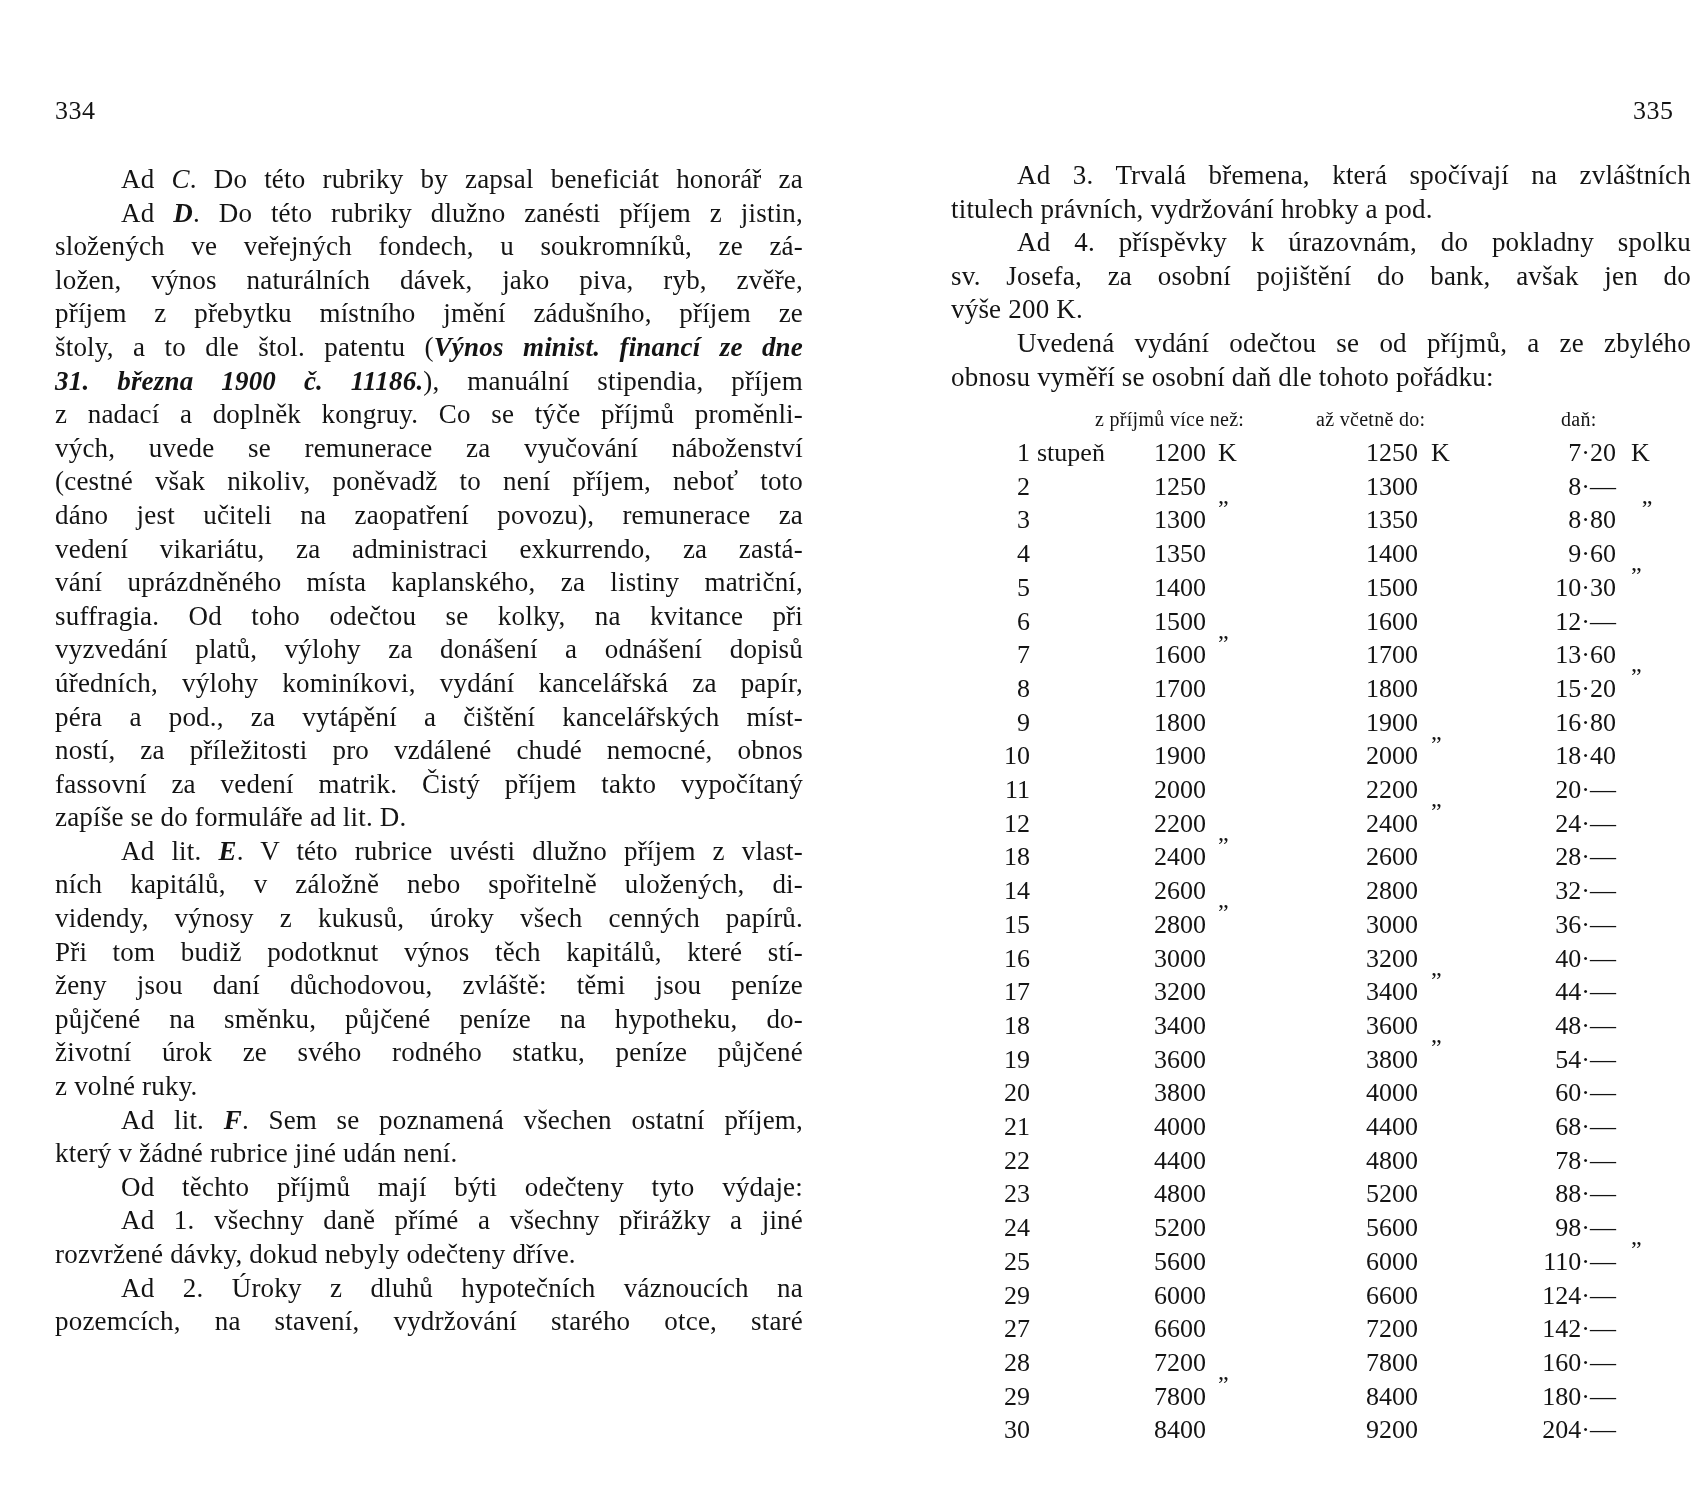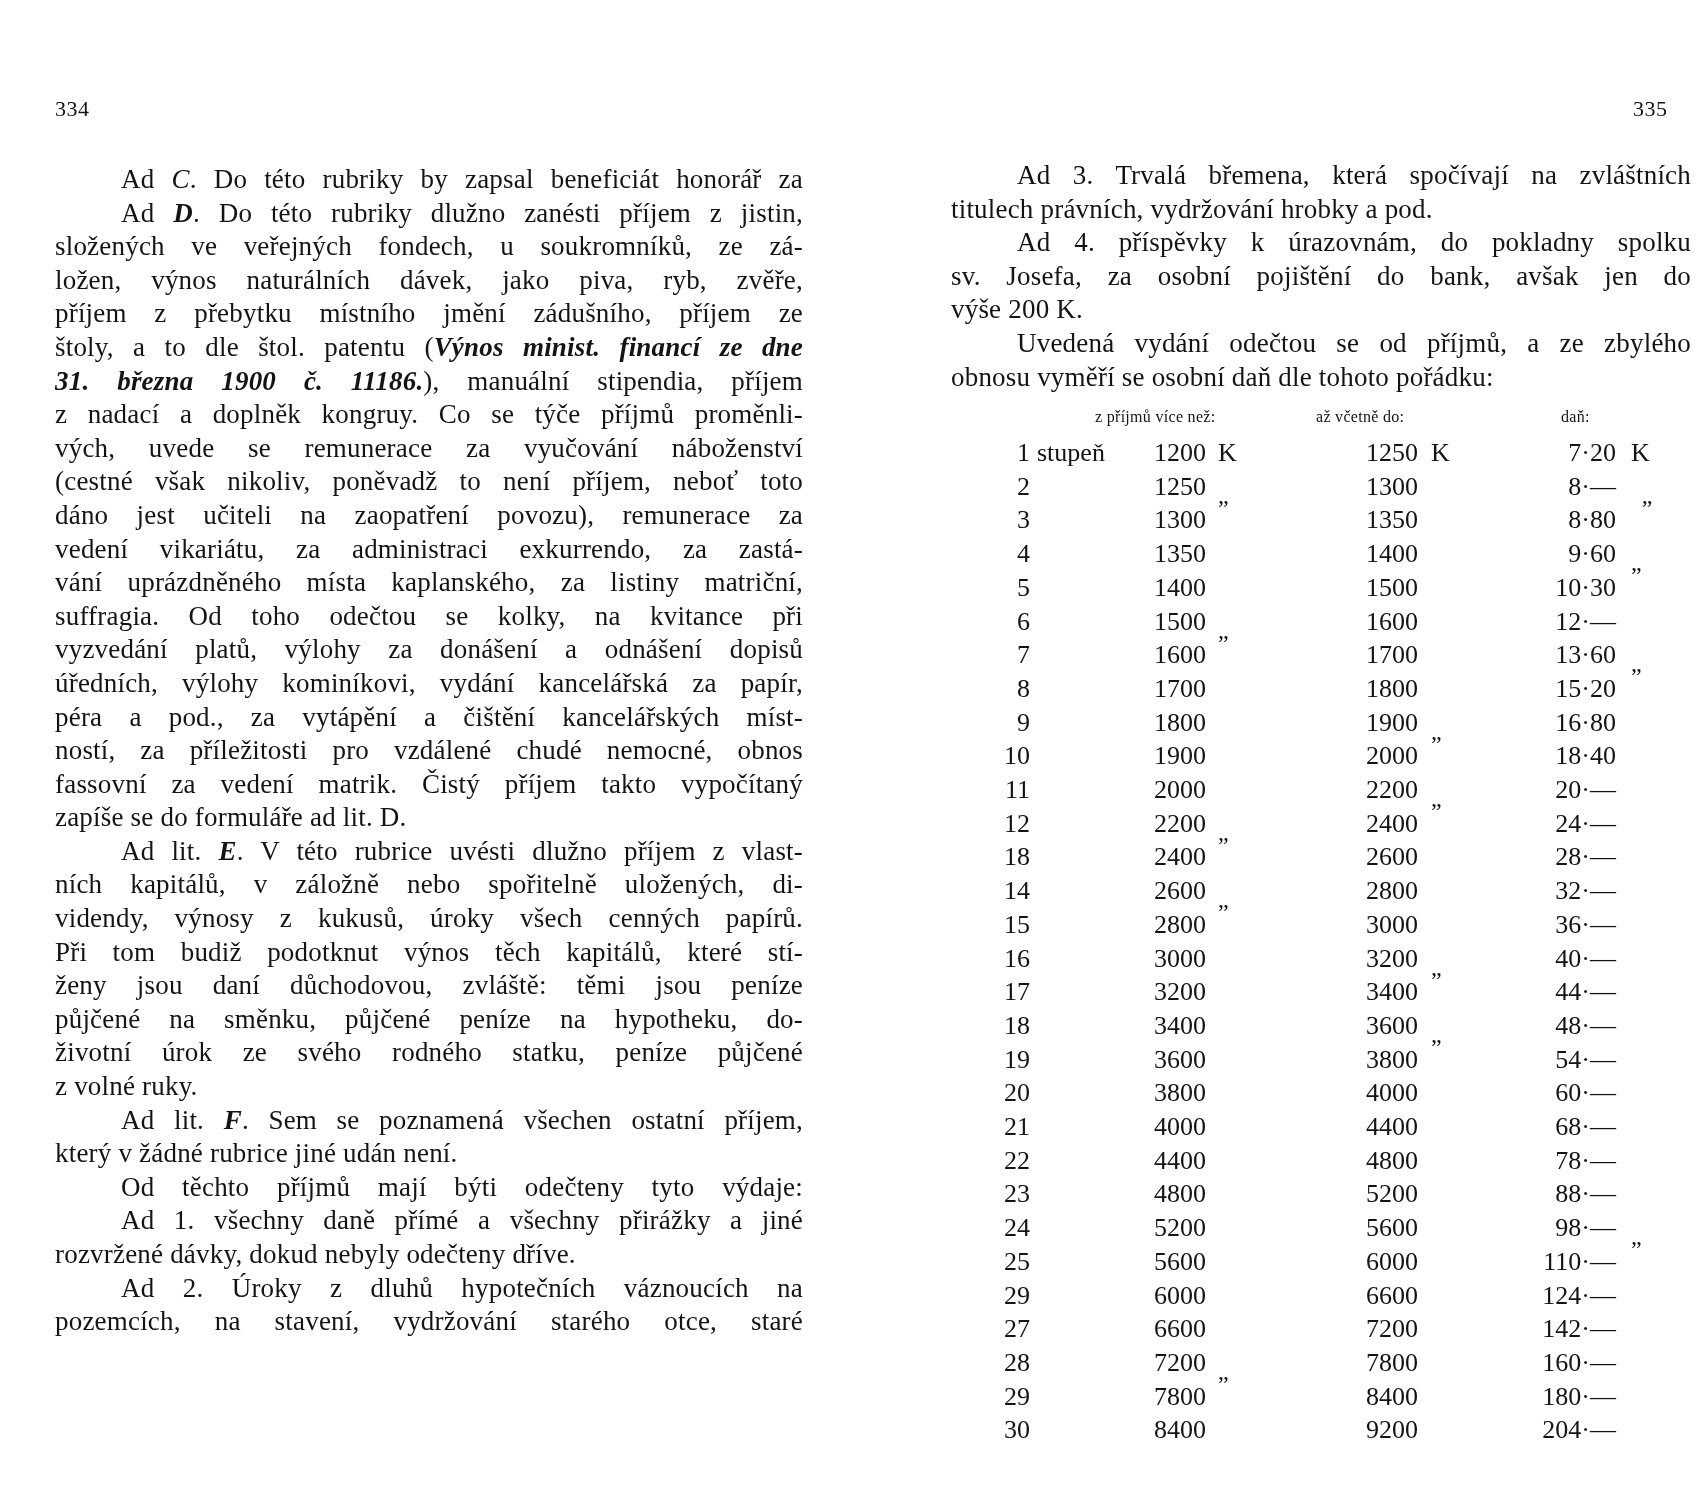--- a/index.html
+++ b/index.html
@@ -6,42 +6,42 @@
   body {
     width:1700px; height:1500px; background:#ffffff; color:#141414;
     font-family:"Liberation Serif","DejaVu Serif",serif;
     position:relative; overflow:hidden;
   }
   .page { position:absolute; top:0; }
   #left-page { left:0; width:850px; height:1500px; }
   #right-page { left:878px; width:850px; height:1217px; }
 
   .page-number {
-    position:absolute; top:96px; font-size:22px; letter-spacing:0.5px;text-align:center;
+    position:absolute; top:96px; font-size:26px; letter-spacing:0.5px;text-align:center;
   }
   #left-page .page-number { left:55px; }
   #right-page .page-number { left:755px; }
 
   .body-text {
     position:absolute; font-size:27px; line-height:33.6px;
     text-align:justify; text-align-last:left;
     letter-spacing:0.2px;
   }
   #left-text { left:55px; top:163px; width:748px; }
   #right-text { left:73px; top:159px; width:740px; }
 
   .line { display:block; height:33.6px; white-space:nowrap; text-align:justify; text-align-last:justify; }
   .line.last { text-align-last:left; }
   .line.indent { padding-left:66px; }
   i, .it { font-style:italic; }
   .it-bold { font-style:italic; font-weight:bold; }
 
   
   #tax-table { position:absolute; left:0; top:408px; width:850px; font-size:26px; }
-  .thead { position:absolute; top:0; font-size:16px; letter-spacing:0.3px; white-space:nowrap; }
+  .thead { position:absolute; top:0; font-size:20px; letter-spacing:0.3px; white-space:nowrap; }
   #th-from { left:217px; }
   #th-to { left:438px; }
   #th-tax { left:683px; }
   .trow { position:absolute; left:0; width:850px; height:33px; white-space:nowrap; }
   .c-num { position:absolute; left:108px; width:44px; text-align:right; }
   .c-label { position:absolute; left:159px; }
   .c-from { position:absolute; left:228px; width:100px; text-align:right; }
   .c-from-unit { position:absolute; left:340px; }
   .c-to { position:absolute; left:440px; width:100px; text-align:right; }
   .c-to-unit { position:absolute; left:553px; }

